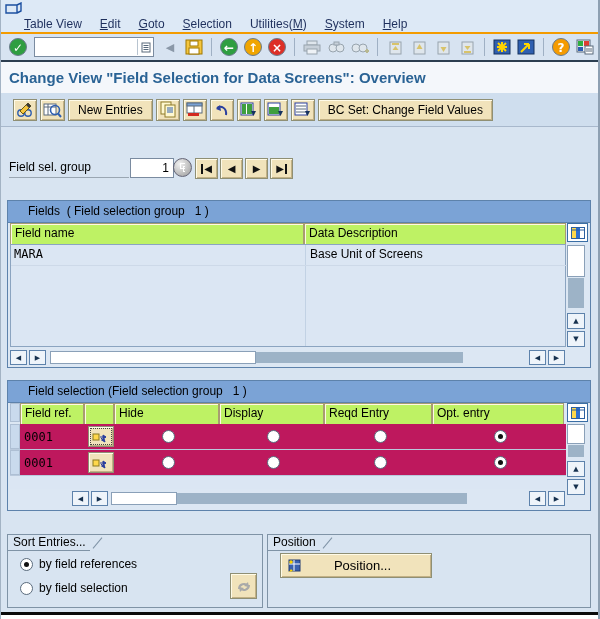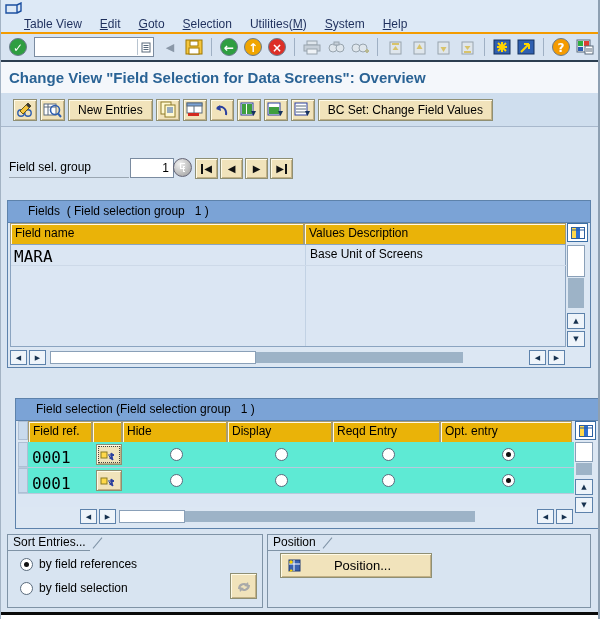--- a/index.html
+++ b/index.html
@@ -38,40 +38,40 @@
 
   
   .appbar{position:absolute;top:93px;left:0;right:0;height:33px;background:#cfdeee;border-bottom:1px solid #a8b8cc;display:flex;align-items:center;padding-left:12px;gap:3px;}
   .abtn{height:22px;min-width:24px;background:#f1e3bb;border:1px solid #8f8f74;box-shadow:inset 1px 1px 0 #fffbe8,inset -1px -1px 0 #c3b185;
         display:inline-flex;align-items:center;justify-content:center;padding:0 2px;font-size:12px;color:#000;}
   .abtn.text{padding:0 9px;}
 
   
   .panel{position:absolute;left:6px;width:584px;border:1px solid #5d82ab;background:#dce7f3;box-sizing:border-box;}
   .panel-fields{top:200px;height:168px;}
-  .panel-sel{top:398px;height:131px;margin-left:8px;}
+  .panel-sel{top:380px;height:131px;}
   .panel-h{height:21px;background:#7ba3d6;border-bottom:1px solid #5d82ab;line-height:21px;padding-left:20px;color:#000;}
-  .hcell{position:absolute;height:30px;line-height:19px;background:#eab308;border:1px solid #a89c72;box-shadow:inset 1px 1px 0 #fff9e6;
+  .hcell{position:absolute;height:30px;line-height:19px;background:#bef264;border:1px solid #a89c72;box-shadow:inset 1px 1px 0 #fff9e6;
          padding-left:4px;box-sizing:border-box;}
   .cfgbtn{position:absolute;width:21px;height:19px;background:#fff;border:1px solid #3a6ea5;display:inline-flex;align-items:center;justify-content:center;padding:0;}
   .tbody{position:absolute;background:#dbe6f3;border:1px solid #8ba4c0;box-sizing:border-box;}
   .vline{position:absolute;top:0;bottom:0;width:1px;background:#c2d2e4;}
-  .mono{font-family:"DejaVu Sans Mono","Liberation Mono",monospace;font-size:16px;}
+  .mono{font-family:"DejaVu Sans Mono","Liberation Mono",monospace;font-size:12px;}
   .cellpad{position:absolute;top:2px;padding-left:3px;}
 
   
   .sbtn{position:absolute;width:17px;height:15px;background:#eef4fa;border:1px solid #5d82ab;display:inline-flex;align-items:center;justify-content:center;
         font-size:7px;color:#16314f;box-sizing:border-box;padding:0;}
   .vsbtn{width:18px;height:16px;}
   .thumb-w{position:absolute;background:#fff;border:1px solid #8aa0b8;box-sizing:border-box;}
   .track-g{position:absolute;background:#9db3c7;}
 
   
   .selcol{position:absolute;background:#c9daed;border:1px solid #aebfd4;box-sizing:border-box;}
-  .grow{position:absolute;left:2px;width:556px;height:26px;background:#5eead4;border-bottom:1px solid #b9c9dc;box-sizing:border-box;}
+  .grow{position:absolute;left:2px;width:556px;height:26px;background:#be185d;border-bottom:1px solid #b9c9dc;box-sizing:border-box;}
   .radio{display:inline-block;width:13px;height:13px;border-radius:50%;background:#fff;border:1px solid #5a6b7d;box-sizing:border-box;position:relative;}
   .radio.checked::after{content:"";position:absolute;left:3px;top:3px;width:5px;height:5px;border-radius:50%;background:#111;}
   .gradio{position:absolute;top:6px;}
   .iconbtn{position:absolute;width:26px;height:21px;background:#f1e3bb;border:1px solid #8f8f74;box-shadow:inset 1px 1px 0 #fffbe8,inset -1px -1px 0 #c3b185;
            display:inline-flex;align-items:center;justify-content:center;padding:0;}
   .focusdots{outline:1px dotted #444;outline-offset:-3px;}
 
   
   .gbox{position:absolute;top:534px;height:74px;border:1px solid #7f93a6;box-sizing:border-box;background:#d8e4f1;}
   .gtab{position:absolute;top:0;left:0;padding:0 4px 0 5px;height:15px;line-height:15px;border-bottom:1px solid #7f93a6;}
@@ -332,21 +332,21 @@
       <span>▶</span>
     </button>
   <button class="navbtn" style="left:269px;top:158px">
       <span>▶</span>
       <span class="nbar"></span>
     </button>
 
   <div class="panel panel-fields">
     <div class="panel-h pre">Fields  ( Field selection group   1 )</div>
     <div class="hcell" style="left:2px;top:22px;width:294px">Field name</div>
-    <div class="hcell" style="left:296px;top:22px;width:262px">Values Description</div>
+    <div class="hcell" style="left:296px;top:22px;width:262px">Data Description</div>
     <button class="cfgbtn" style="left:559px;top:22px">
       <svg width="14" height="12">
           <rect x="0.5" y="0.5" width="13" height="11" fill="#fff" stroke="#2b5fa0"></rect>
           <rect x="1" y="1" width="4" height="10" fill="#ffd84a"></rect>
           <rect x="5" y="1" width="4" height="10" fill="#2f6fd0"></rect>
           <line x1="1" y1="3" x2="13" y2="3" stroke="#2b5fa0"></line>
         </svg>
     </button>
     <div class="tbody" style="left:2px;top:43px;width:556px;height:103px">
       <div class="vline" style="left:294px"></div>

